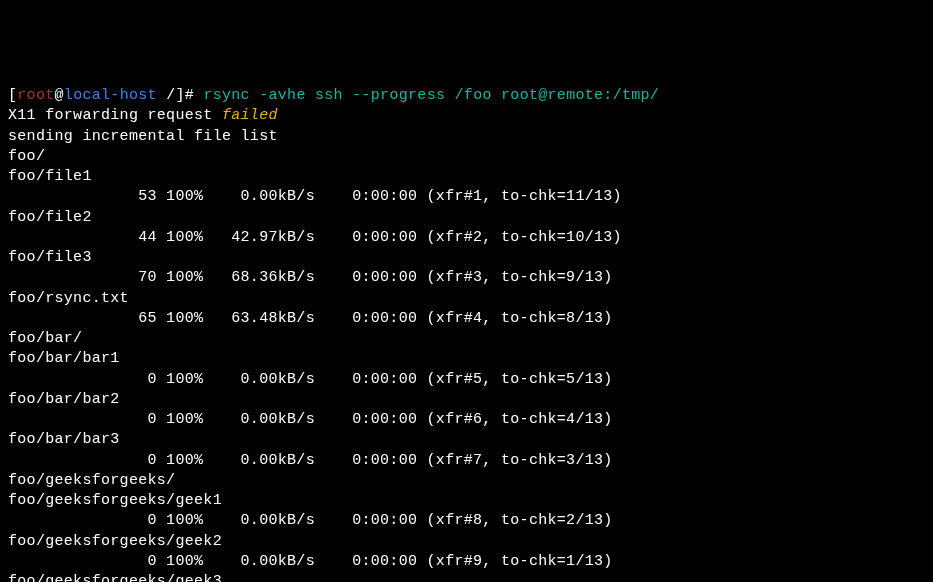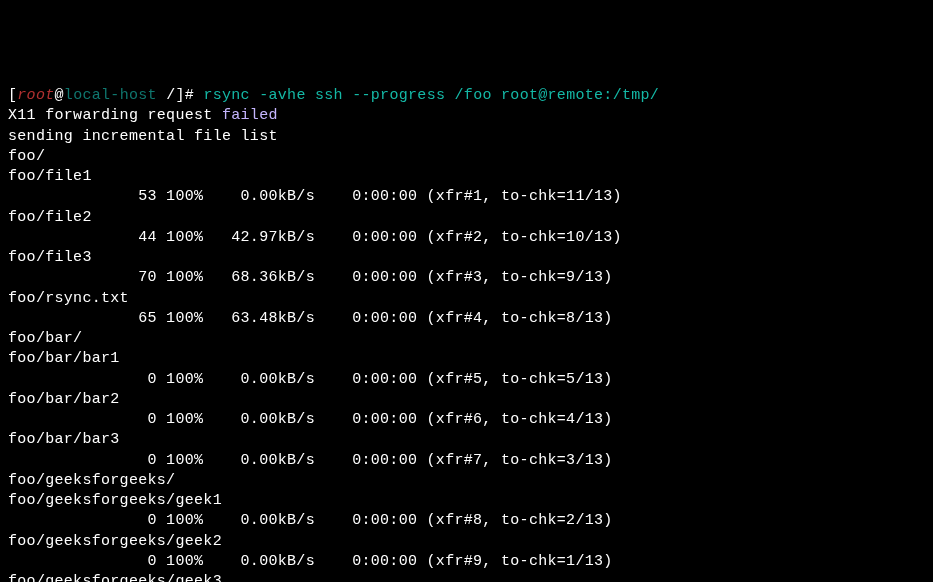--- a/index.html
+++ b/index.html
@@ -14,28 +14,28 @@
       font-size: 15px;
       line-height: 1.35;
       padding: 5px 8px;
       width: 933px;
       height: 582px;
       overflow: hidden;
       white-space: pre;
       letter-spacing: 0.3px;
     }
     .prompt-open { color: #fff; }
-    .prompt-user { color: #b03030; font-style: italic; }
+    .prompt-user { color: #b03030; }
     .prompt-at { color: #fff; }
-    .prompt-host { color: #0f766e; }
+    .prompt-host { color: #3b82f6; }
     .prompt-path { color: #fff; }
     .prompt-close { color: #fff; }
     .prompt-hash { color: #fff; }
     .cmd { color: #14b8a6; }
-    .failed { color: #c4b5fd; }
+    .failed { color: #eab308; font-style: italic; }
     .line { display: block; }
     .progress-row { display: block; }
   </style>
 </head>
 <body>
 
 
 
 <div id="container"><span class="line"><span class="prompt-open">[</span><span class="prompt-user">root</span><span class="prompt-at">@</span><span class="prompt-host">local-host</span><span class="prompt-path"> /</span><span class="prompt-close">]</span><span class="prompt-hash"># </span><span class="cmd">rsync -avhe ssh --progress /foo root@remote:/tmp/</span></span><span class="line"><span>X11 forwarding request </span><span class="failed">failed</span></span><span class="line">sending incremental file list</span><span class="line">foo/</span><span class="line">foo/file1</span><span class="progress-row">              53 100%    0.00kB/s    0:00:00 (xfr#1, to-chk=11/13)</span><span class="line">foo/file2</span><span class="progress-row">              44 100%   42.97kB/s    0:00:00 (xfr#2, to-chk=10/13)</span><span class="line">foo/file3</span><span class="progress-row">              70 100%   68.36kB/s    0:00:00 (xfr#3, to-chk=9/13)</span><span class="line">foo/rsync.txt</span><span class="progress-row">              65 100%   63.48kB/s    0:00:00 (xfr#4, to-chk=8/13)</span><span class="line">foo/bar/</span><span class="line">foo/bar/bar1</span><span class="progress-row">               0 100%    0.00kB/s    0:00:00 (xfr#5, to-chk=5/13)</span><span class="line">foo/bar/bar2</span><span class="progress-row">               0 100%    0.00kB/s    0:00:00 (xfr#6, to-chk=4/13)</span><span class="line">foo/bar/bar3</span><span class="progress-row">               0 100%    0.00kB/s    0:00:00 (xfr#7, to-chk=3/13)</span><span class="line">foo/geeksforgeeks/</span><span class="line">foo/geeksforgeeks/geek1</span><span class="progress-row">               0 100%    0.00kB/s    0:00:00 (xfr#8, to-chk=2/13)</span><span class="line">foo/geeksforgeeks/geek2</span><span class="progress-row">               0 100%    0.00kB/s    0:00:00 (xfr#9, to-chk=1/13)</span><span class="line">foo/geeksforgeeks/geek3</span></div>
 

